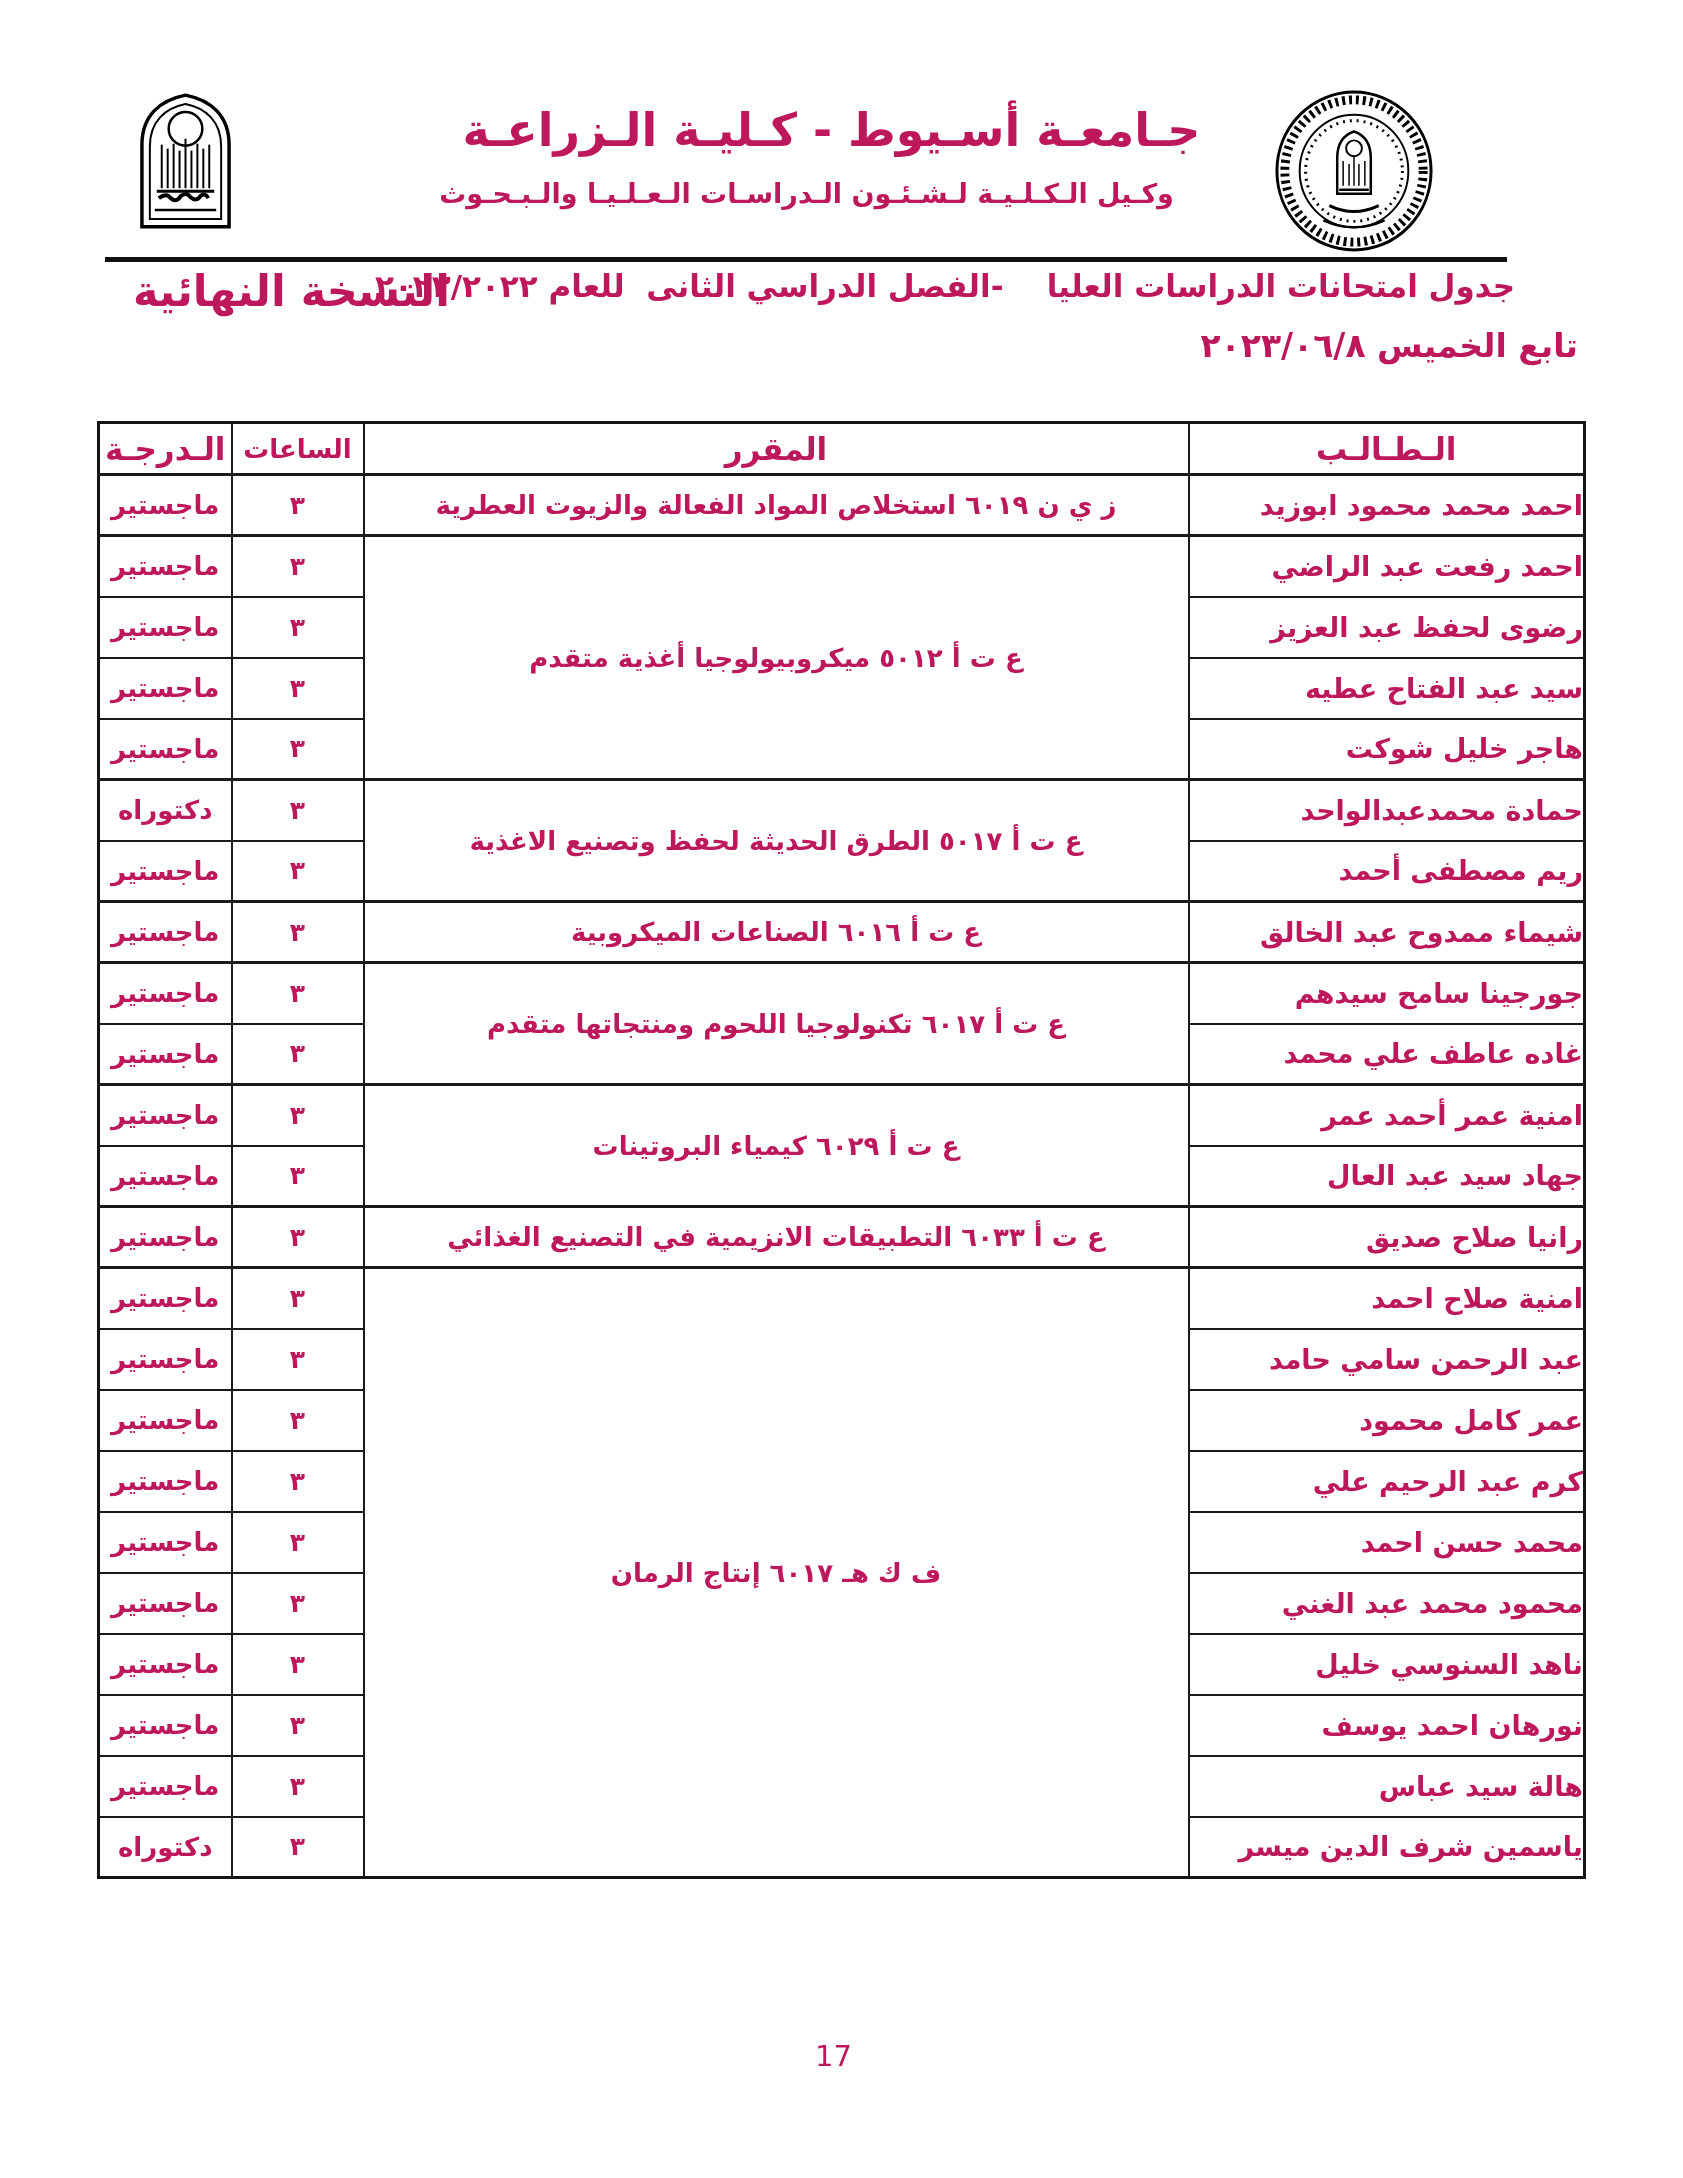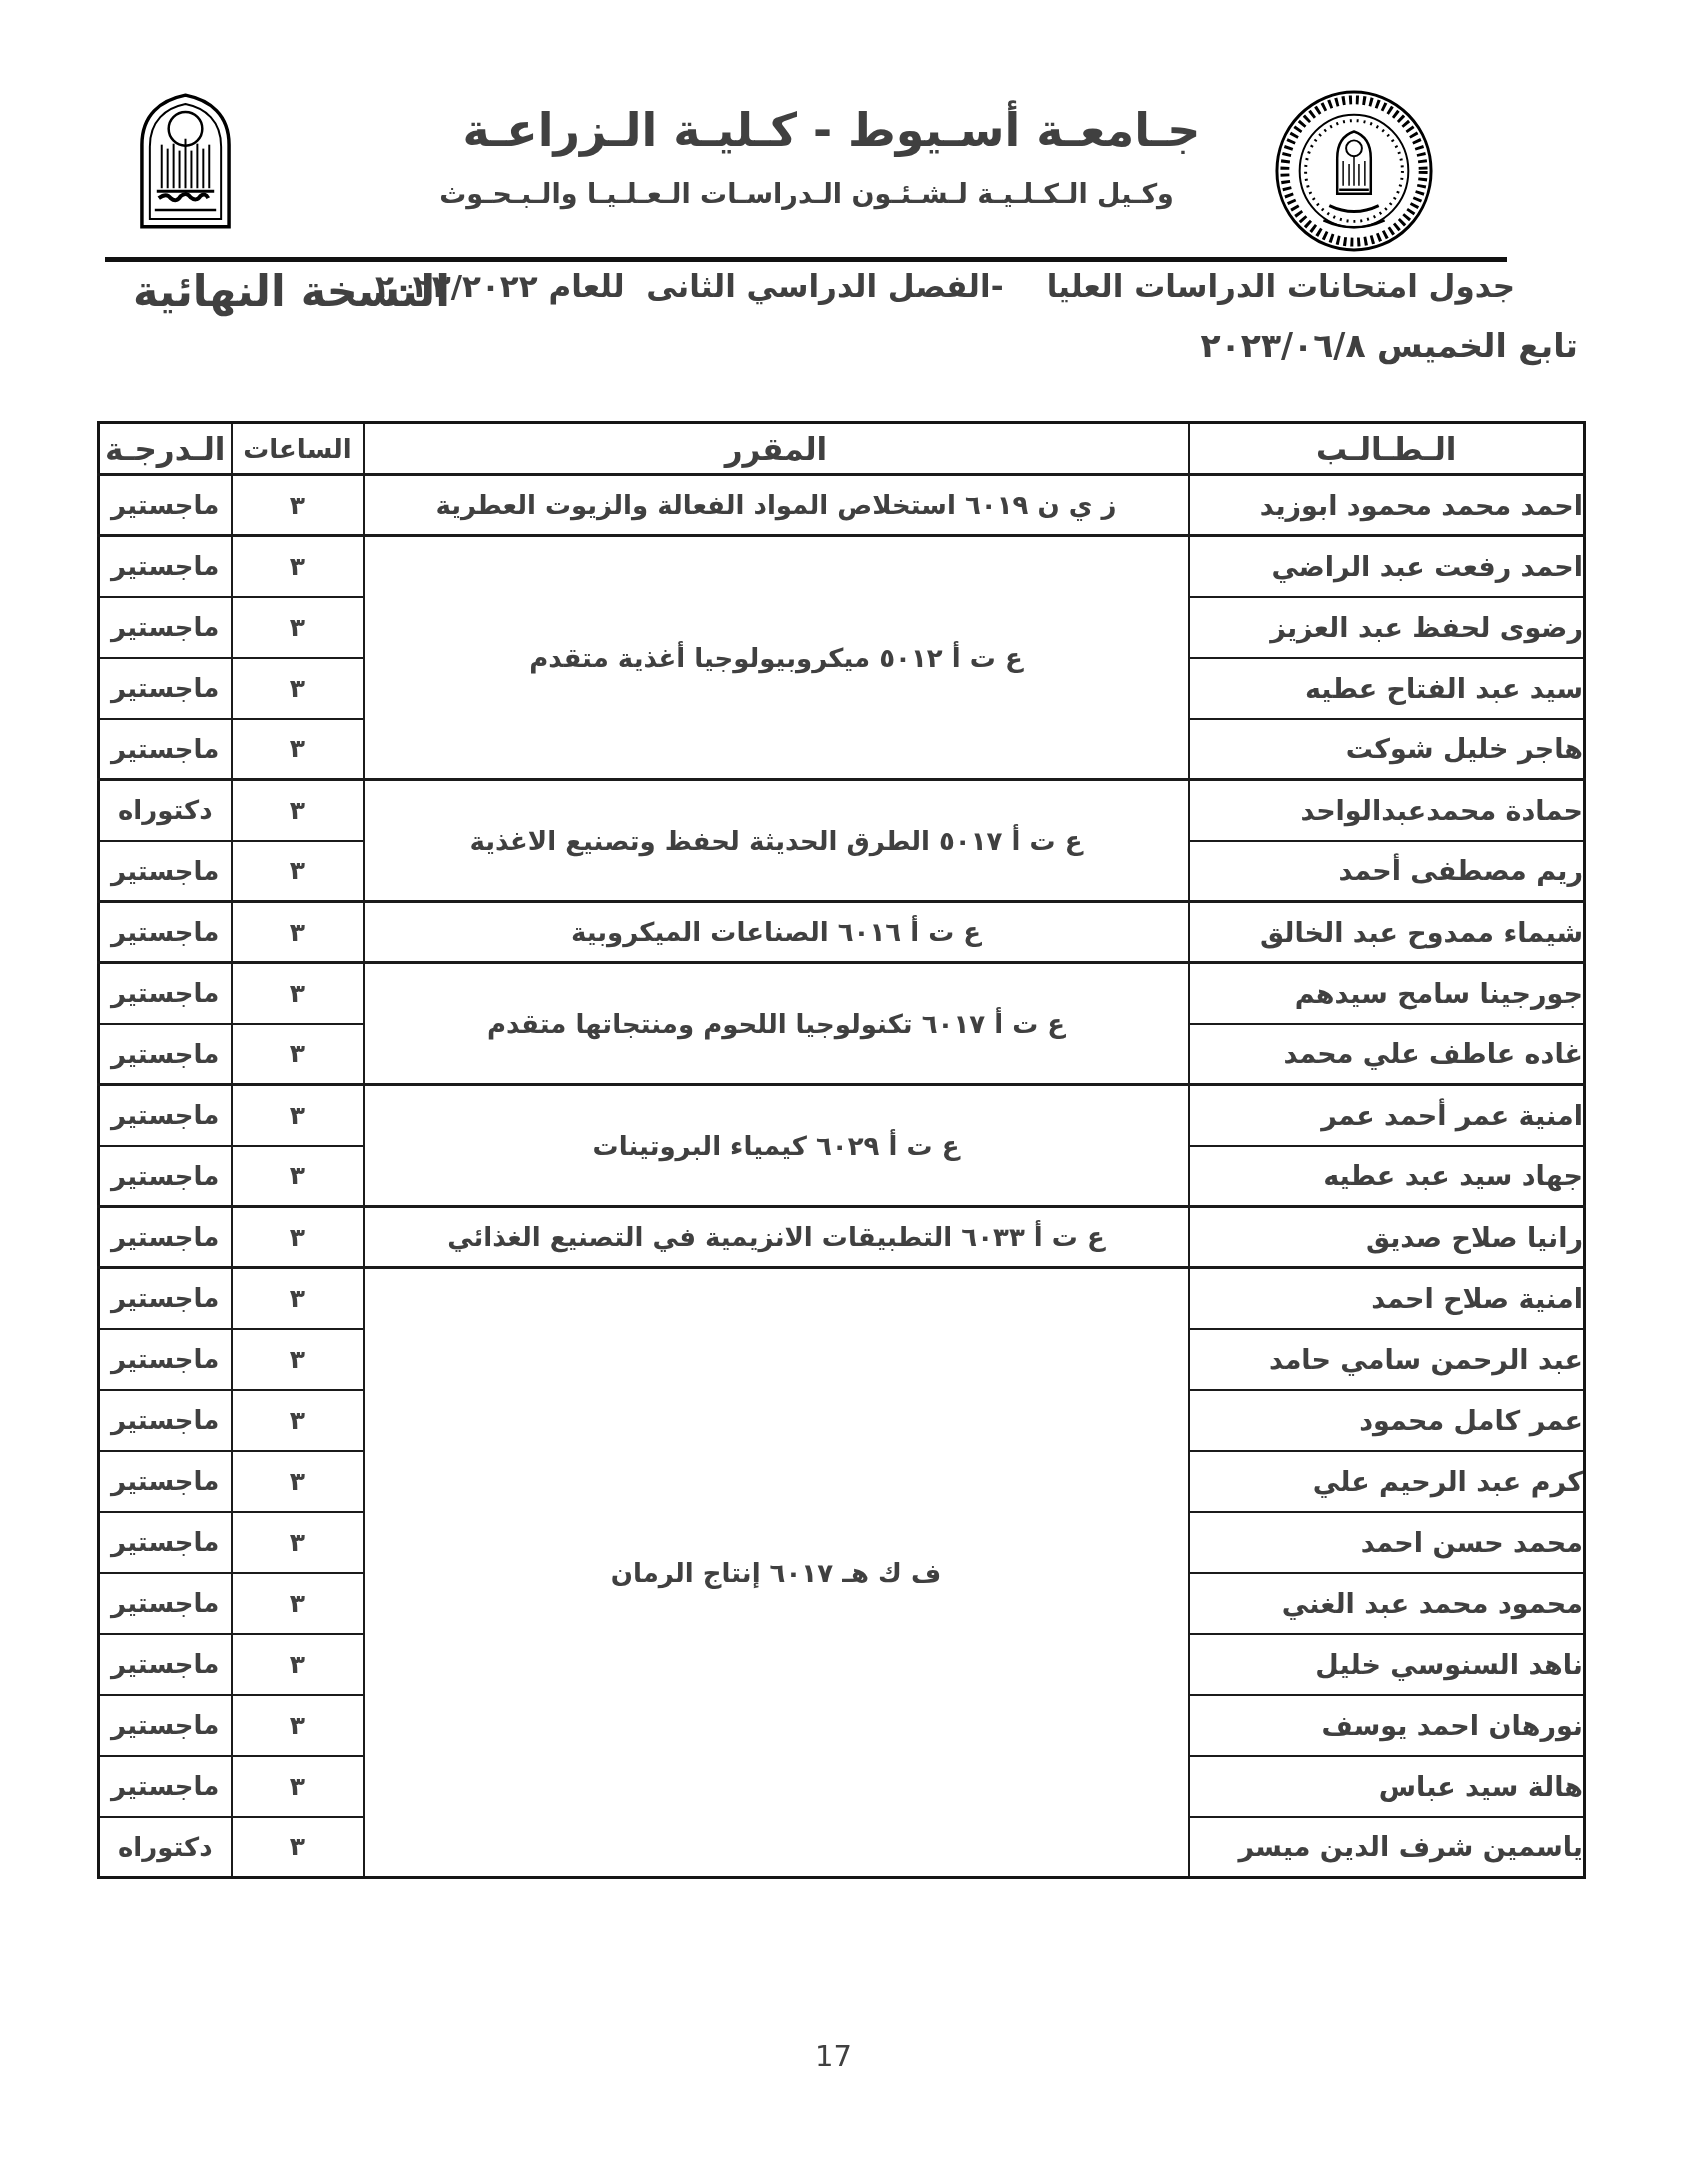--- a/index.html
+++ b/index.html
@@ -1,21 +1,21 @@
 <!DOCTYPE html>
 <html lang="ar"><head>
 <meta charset="utf-8">
 <style>
   html,body{margin:0;padding:0;background:#e8e8e8;}
   .page{
     position:relative;
     width:1683px;height:2178px;
     background:#ffffff;
     font-family:"DejaVu Sans", sans-serif;
-    color:#404040;
+    color:#be185d;
     overflow:hidden;
     margin:0 auto;
   }
   
   .arch-logo{position:absolute;left:135px;top:89px;}
   .seal-logo{position:absolute;left:1272px;top:87px;}
   .uni-title{
     position:absolute;top:103px;left:-10px;width:1683px;
     text-align:center;direction:rtl;
     font-size:46px;font-weight:bold;letter-spacing:1px;
@@ -201,21 +201,21 @@
           <td class="cell-hours">٣</td>
           <td class="cell-degree">ماجستير</td>
         </tr>
         <tr class="group-start">
           <td class="cell-student">امنية عمر أحمد عمر</td>
           <td class="cell-course" rowspan="2">ع ت أ ٦٠٢٩ كيمياء البروتينات</td>
           <td class="cell-hours">٣</td>
           <td class="cell-degree">ماجستير</td>
         </tr>
         <tr>
-          <td class="cell-student">جهاد سيد عبد عطيه</td>
+          <td class="cell-student">جهاد سيد عبد العال</td>
           <td class="cell-hours">٣</td>
           <td class="cell-degree">ماجستير</td>
         </tr>
         <tr class="group-start">
           <td class="cell-student">رانيا صلاح صديق</td>
           <td class="cell-course" rowspan="1">ع ت أ ٦٠٣٣ التطبيقات الانزيمية في التصنيع الغذائي</td>
           <td class="cell-hours">٣</td>
           <td class="cell-degree">ماجستير</td>
         </tr>
         <tr class="group-start">

